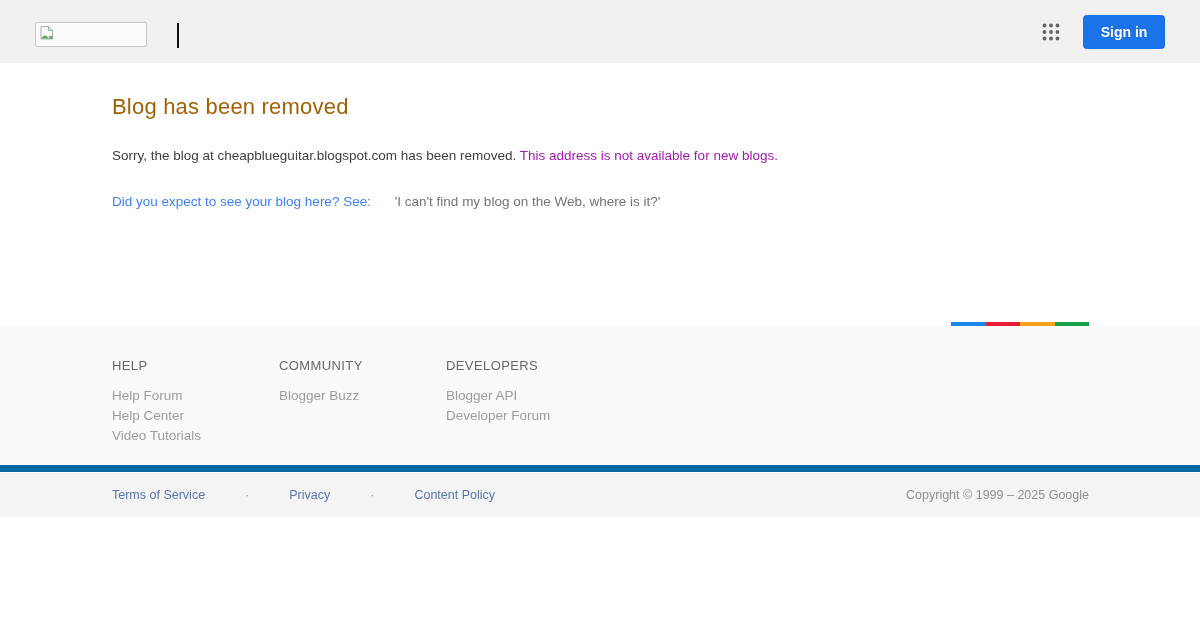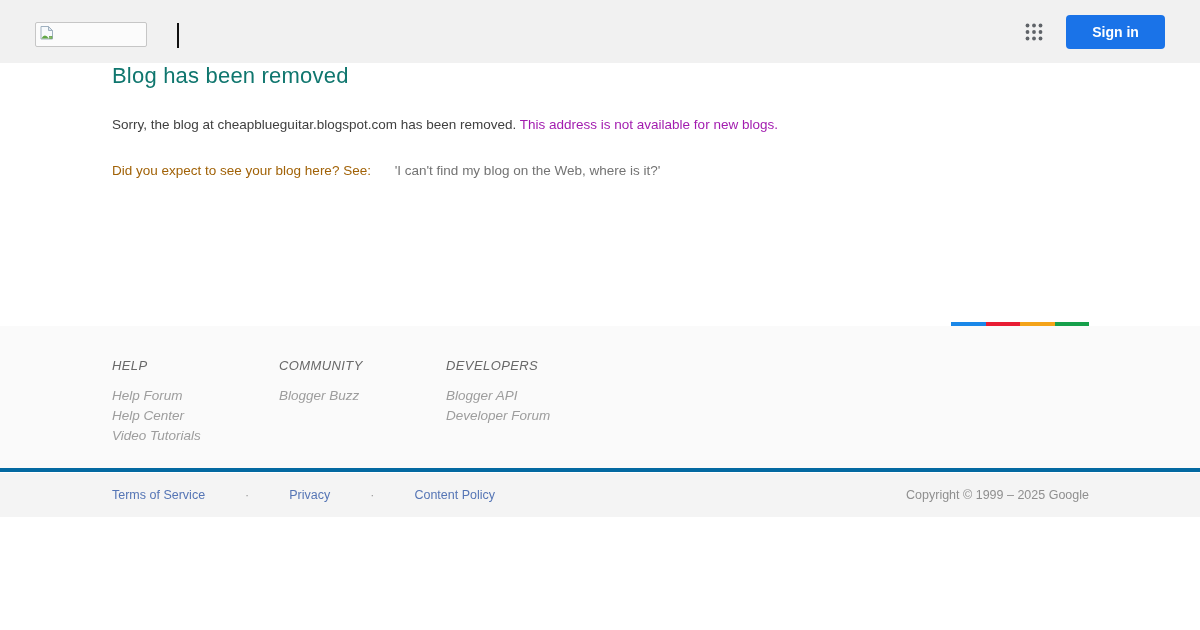--- a/index.html
+++ b/index.html
@@ -37,59 +37,59 @@
     position: absolute; right: 0; top: 0; height: 63px;
     display: flex; align-items: center;
   }
   .apps-btn {
     width: 40px; height: 40px;
     border: none; background: transparent;
     display: flex; align-items: center; justify-content: center;
     cursor: pointer; margin-right: 12px;
   }
   .signin-btn {
-    width: 99px; height: 34px;
+    width: 82px; height: 34px;
     border: none; border-radius: 4px;
     background: #1a73e8;
     color: #ffffff;
     font-family: "Liberation Sans", sans-serif;
     font-size: 14px; font-weight: bold;
     cursor: pointer;
     margin-right: 35px;
   }
 
   
   .main { position: absolute; top: 63px; left: 112px; right: 60px; }
   .main h1 {
+    margin-top: 31px;
     font-size: 22px; font-weight: 400;
-    color: #0f766e;
+    color: #a16207;
     letter-spacing: 0.2px;
   }
   .msg-line { margin-top: 26px; font-size: 13.5px; line-height: 19px; }
   .msg-primary { color: #404040; margin-top: 16px; }
   .msg-secondary { color: #a21caf; }
   .prompt-line { margin-top: 27px; font-size: 13.5px; line-height: 19px; }
-  .prompt-text { color: #a16207; }
+  .prompt-text { color: #3b82f6; }
   .help-link { color: #737373; text-decoration: none; cursor: pointer; margin-left: 20px; }
 
   
   .google-bar {
     position: absolute; top: 322px; left: 951px;
     width: 138px; height: 4px;
     display: flex;
   }
   .google-bar span { flex: 1 1 au%; flex: 1; height: 4px; display: block; }
 
   
   .footer {
     position: absolute; top: 326px; left: 0; right: 0;
     height: 146px;
     background: #fafafa;
-    border-bottom: 4px solid #0369a1;
-    font-style: italic;
+    border-bottom: 7px solid #0369a1;
   }
   .footer-cols {
     display: flex;
     padding: 32px 0 0 112px;
   }
   .footer-col { width: 167px; }
   .footer-col-title {
     font-size: 13px; color: #686868;
     letter-spacing: 0.4px;
     margin-bottom: 13px;

